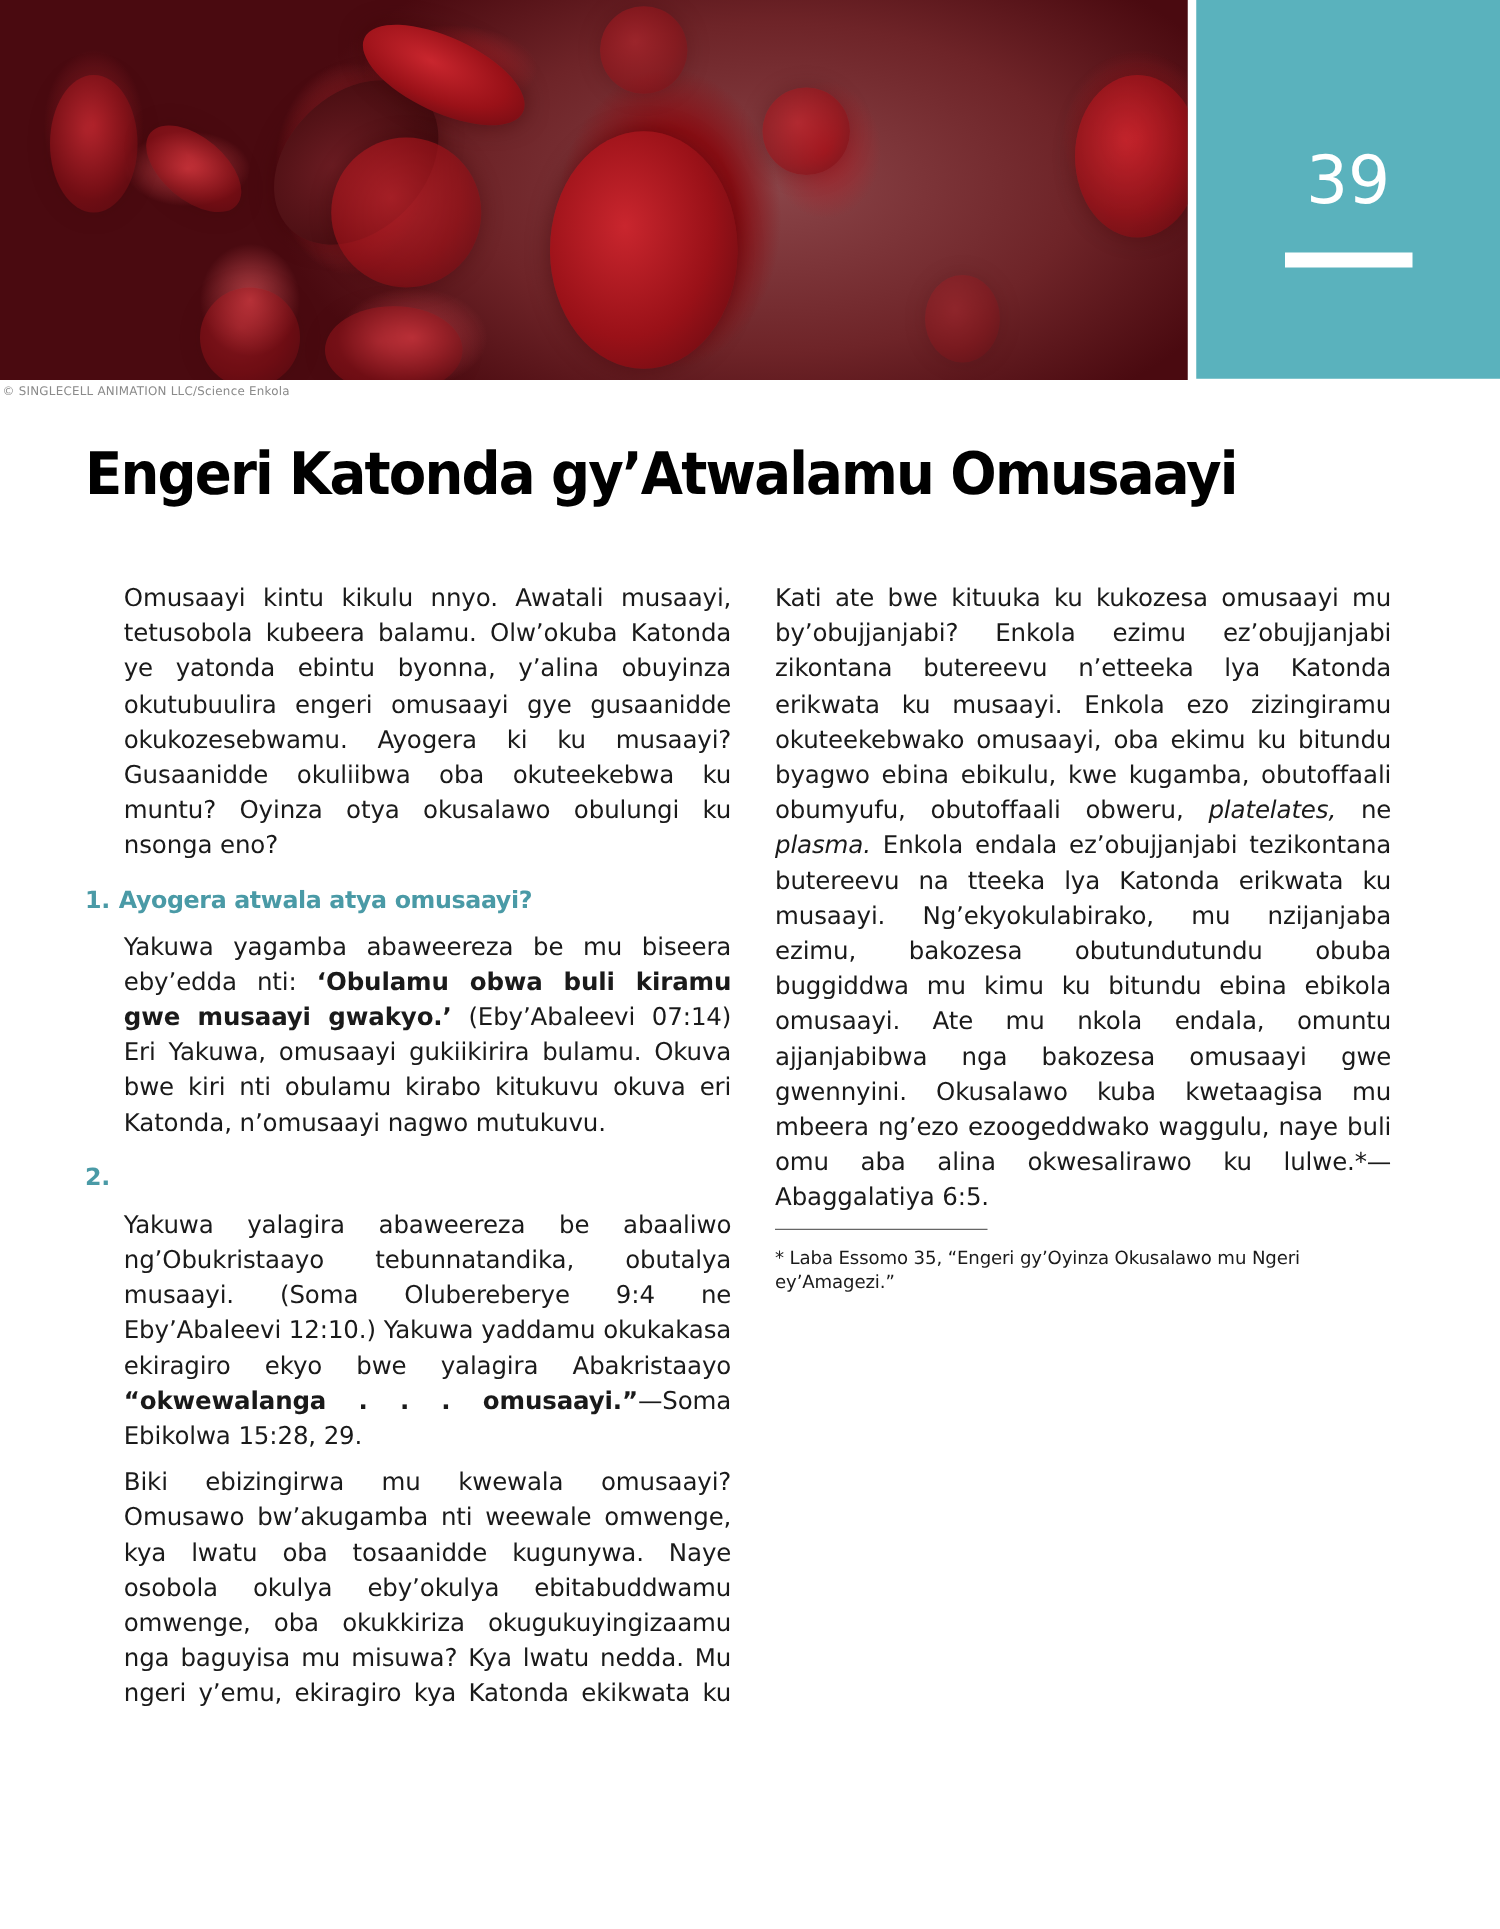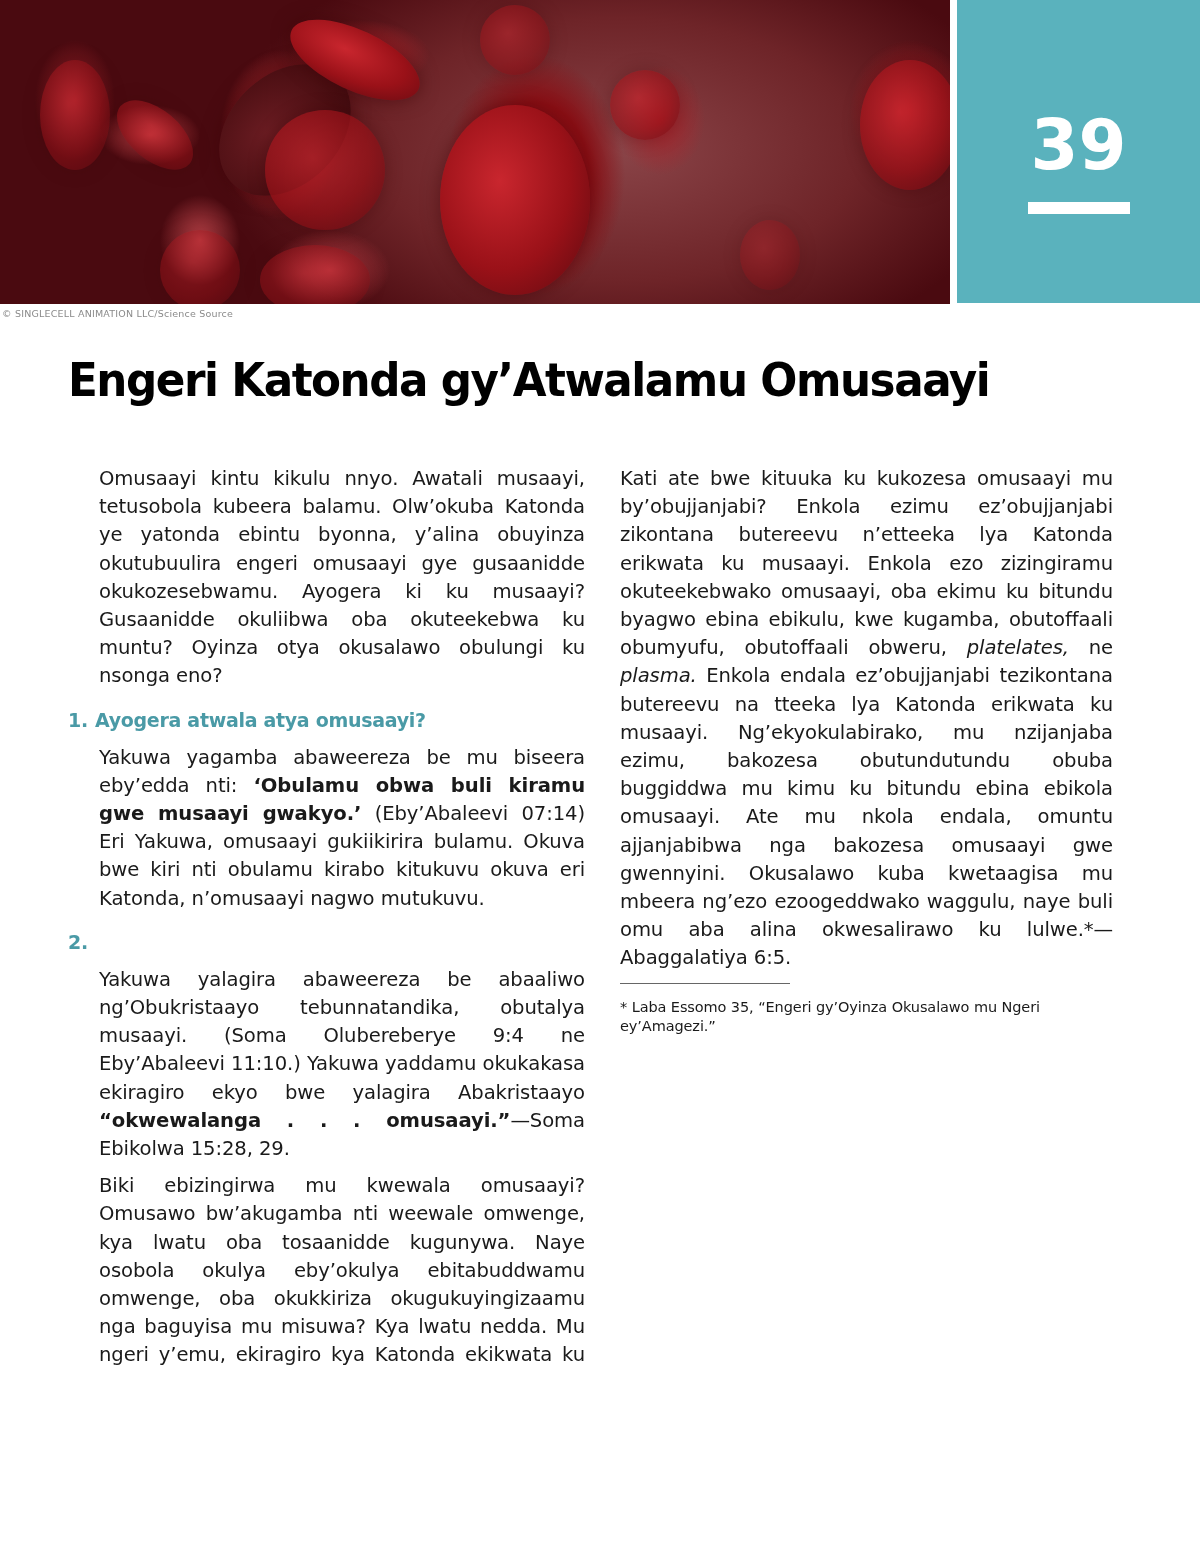--- a/index.html
+++ b/index.html
@@ -29,21 +29,21 @@
     }
     .photo-credit {
       position: absolute; left: 2px; top: 308px;
       font-family: "DejaVu Sans", sans-serif; font-size: 9.5px; color: #8a8a8a; letter-spacing: 0.2px;
     }
     .chapter-box {
       position: absolute; left: 957px; top: 0; width: 243px; height: 303px; background: #5ab2bd;
     }
     .chapter-number {
       position: absolute; left: 0; width: 243px; top: 100px; text-align: center;
-      font-family: "DejaVu Sans", sans-serif; font-weight: bold; font-size: 69px; color: #ffffff; line-height: 90px;
+      font-family: "DejaVu Sans", sans-serif; font-weight: normal; font-size: 53px; color: #ffffff; line-height: 90px;
       padding-left: 0;
     }
     .chapter-rule { position: absolute; left: 71px; top: 202px; width: 102px; height: 12px; background: #ffffff; }
     .page-title {
       position: absolute; left: 68px; top: 350px;
       font-family: "DejaVu Sans", sans-serif; font-weight: bold; font-size: 47px; letter-spacing: -1.6px;
       color: #000; line-height: 60px; transform: scaleX(0.93); transform-origin: left;
     }
     .col { position: absolute; width: 486px; font-size: 19.6px; line-height: 28.2px; letter-spacing: -0.1px; margin-top: 20px; }
     .col-left { left: 99px; top: 445px; }
@@ -71,42 +71,42 @@
   <div class="blood-cell" style="left:265px;top:110px;width:120px;height:120px;opacity:0.7;"></div>
   <div class="blood-cell" style="left:860px;top:60px;width:100px;height:130px;opacity:0.75;"></div>
   <div class="blood-cell" style="left:40px;top:60px;width:70px;height:110px;opacity:0.5;"></div>
   <div class="blood-cell" style="left:110px;top:110px;width:90px;height:50px;opacity:0.55;transform:rotate(40deg);"></div>
   <div class="blood-cell" style="left:160px;top:230px;width:80px;height:80px;opacity:0.45;"></div>
   <div class="blood-cell" style="left:260px;top:245px;width:110px;height:70px;opacity:0.45;"></div>
   <div class="blood-cell" style="left:610px;top:70px;width:70px;height:70px;opacity:0.6;"></div>
   <div class="blood-cell" style="left:480px;top:5px;width:70px;height:70px;opacity:0.5;"></div>
   <div class="blood-cell" style="left:740px;top:220px;width:60px;height:70px;opacity:0.35;"></div>
 </div>
-<div class="photo-credit">© SINGLECELL ANIMATION LLC/Science Source</div>
+<div class="photo-credit">© SINGLECELL ANIMATION LLC/Science Enkola</div>
 
 <div class="chapter-box">
   <div class="chapter-number">39</div>
   <div class="chapter-rule"></div>
 </div>
 
 <h1 class="page-title" style="margin:0;">Engeri Katonda gy’Atwalamu Omusaayi</h1>
 
 <div class="col col-left">
   <p>Omusaayi kintu kikulu nnyo. Awatali musaayi, tetusobola kubeera balamu. Olw’okuba Katonda ye yatonda ebintu byonna, y’alina obuyinza okutubuulira engeri omusaayi gye gusaanidde okukozesebwamu. Ayogera ki ku musaayi? Gusaanidde okuliibwa oba okuteekebwa ku muntu? Oyinza otya okusalawo obulungi ku nsonga eno?</p>
 
   <div class="q-heading">
     <span class="q-num">1.</span>
     <span class="q-text">Ayogera atwala atya omusaayi?</span>
   </div>
   <p><span>Yakuwa yagamba abaweereza be mu biseera eby’edda nti: </span><b>‘Obulamu obwa buli kiramu gwe musaayi gwakyo.’</b><span> (Eby’Abaleevi 07:14) Eri Yakuwa, omusaayi gukiikirira bulamu. Okuva bwe kiri nti obulamu kirabo kitukuvu okuva eri Katonda, n’omusaayi nagwo mutukuvu.</span></p>
 
   <div class="q-heading">
     <span class="q-num">2.</span>
   </div>
-  <p><span>Yakuwa yalagira abaweereza be abaaliwo ng’Obukristaayo tebunnatandika, obutalya musaayi. (Soma Olubereberye 9:4 ne Eby’Abaleevi 11:10.) Yakuwa yaddamu okukakasa ekiragiro ekyo bwe yalagira Abakristaayo </span><b>“okwewalanga . . . omusaayi.”</b><span>—Soma Ebikolwa 15:28, 29.</span></p>
+  <p><span>Yakuwa yalagira abaweereza be abaaliwo ng’Obukristaayo tebunnatandika, obutalya musaayi. (Soma Olubereberye 9:4 ne Eby’Abaleevi 12:10.) Yakuwa yaddamu okukakasa ekiragiro ekyo bwe yalagira Abakristaayo </span><b>“okwewalanga . . . omusaayi.”</b><span>—Soma Ebikolwa 15:28, 29.</span></p>
   <p id="flow-para" style="height: 198px; overflow: hidden; text-align-last: justify;">Biki ebizingirwa mu kwewala omusaayi? Omusawo bw’akugamba nti weewale omwenge, kya lwatu oba tosaanidde kugunywa. Naye osobola okulya eby’okulya ebitabuddwamu omwenge, oba okukkiriza okugukuyingizaamu nga baguyisa mu misuwa? Kya lwatu nedda. Mu ngeri y’emu, ekiragiro kya Katonda ekikwata ku</p>
 </div>
 
 <div class="col col-right">
   <p><span>Kati ate bwe kituuka ku kukozesa omusaayi mu by’obujjanjabi? Enkola ezimu ez’obujjanjabi zikontana butereevu n’etteeka lya Katonda erikwata ku musaayi. Enkola ezo zizingiramu okuteekebwako omusaayi, oba ekimu ku bitundu byagwo ebina ebikulu, kwe kugamba, obutoffaali obumyufu, obutoffaali obweru, </span><i>platelates,</i><span> ne </span><i>plasma.</i><span> Enkola endala ez’obujjanjabi tezikontana butereevu na tteeka lya Katonda erikwata ku musaayi. Ng’ekyokulabirako, mu nzijanjaba ezimu, bakozesa obutundutundu obuba buggiddwa mu kimu ku bitundu ebina ebikola omusaayi. Ate mu nkola endala, omuntu ajjanjabibwa nga bakozesa omusaayi gwe gwennyini. Okusalawo kuba kwetaagisa mu mbeera ng’ezo ezoogeddwako waggulu, naye buli omu aba alina okwesalirawo ku lulwe.*—Abaggalatiya 6:5.</span></p>
   <div class="footnote-rule"></div>
   <div class="footnote">* Laba Essomo 35, “Engeri gy’Oyinza Okusalawo mu Ngeri ey’Amagezi.”</div>
 </div>
 
 </body></html>

